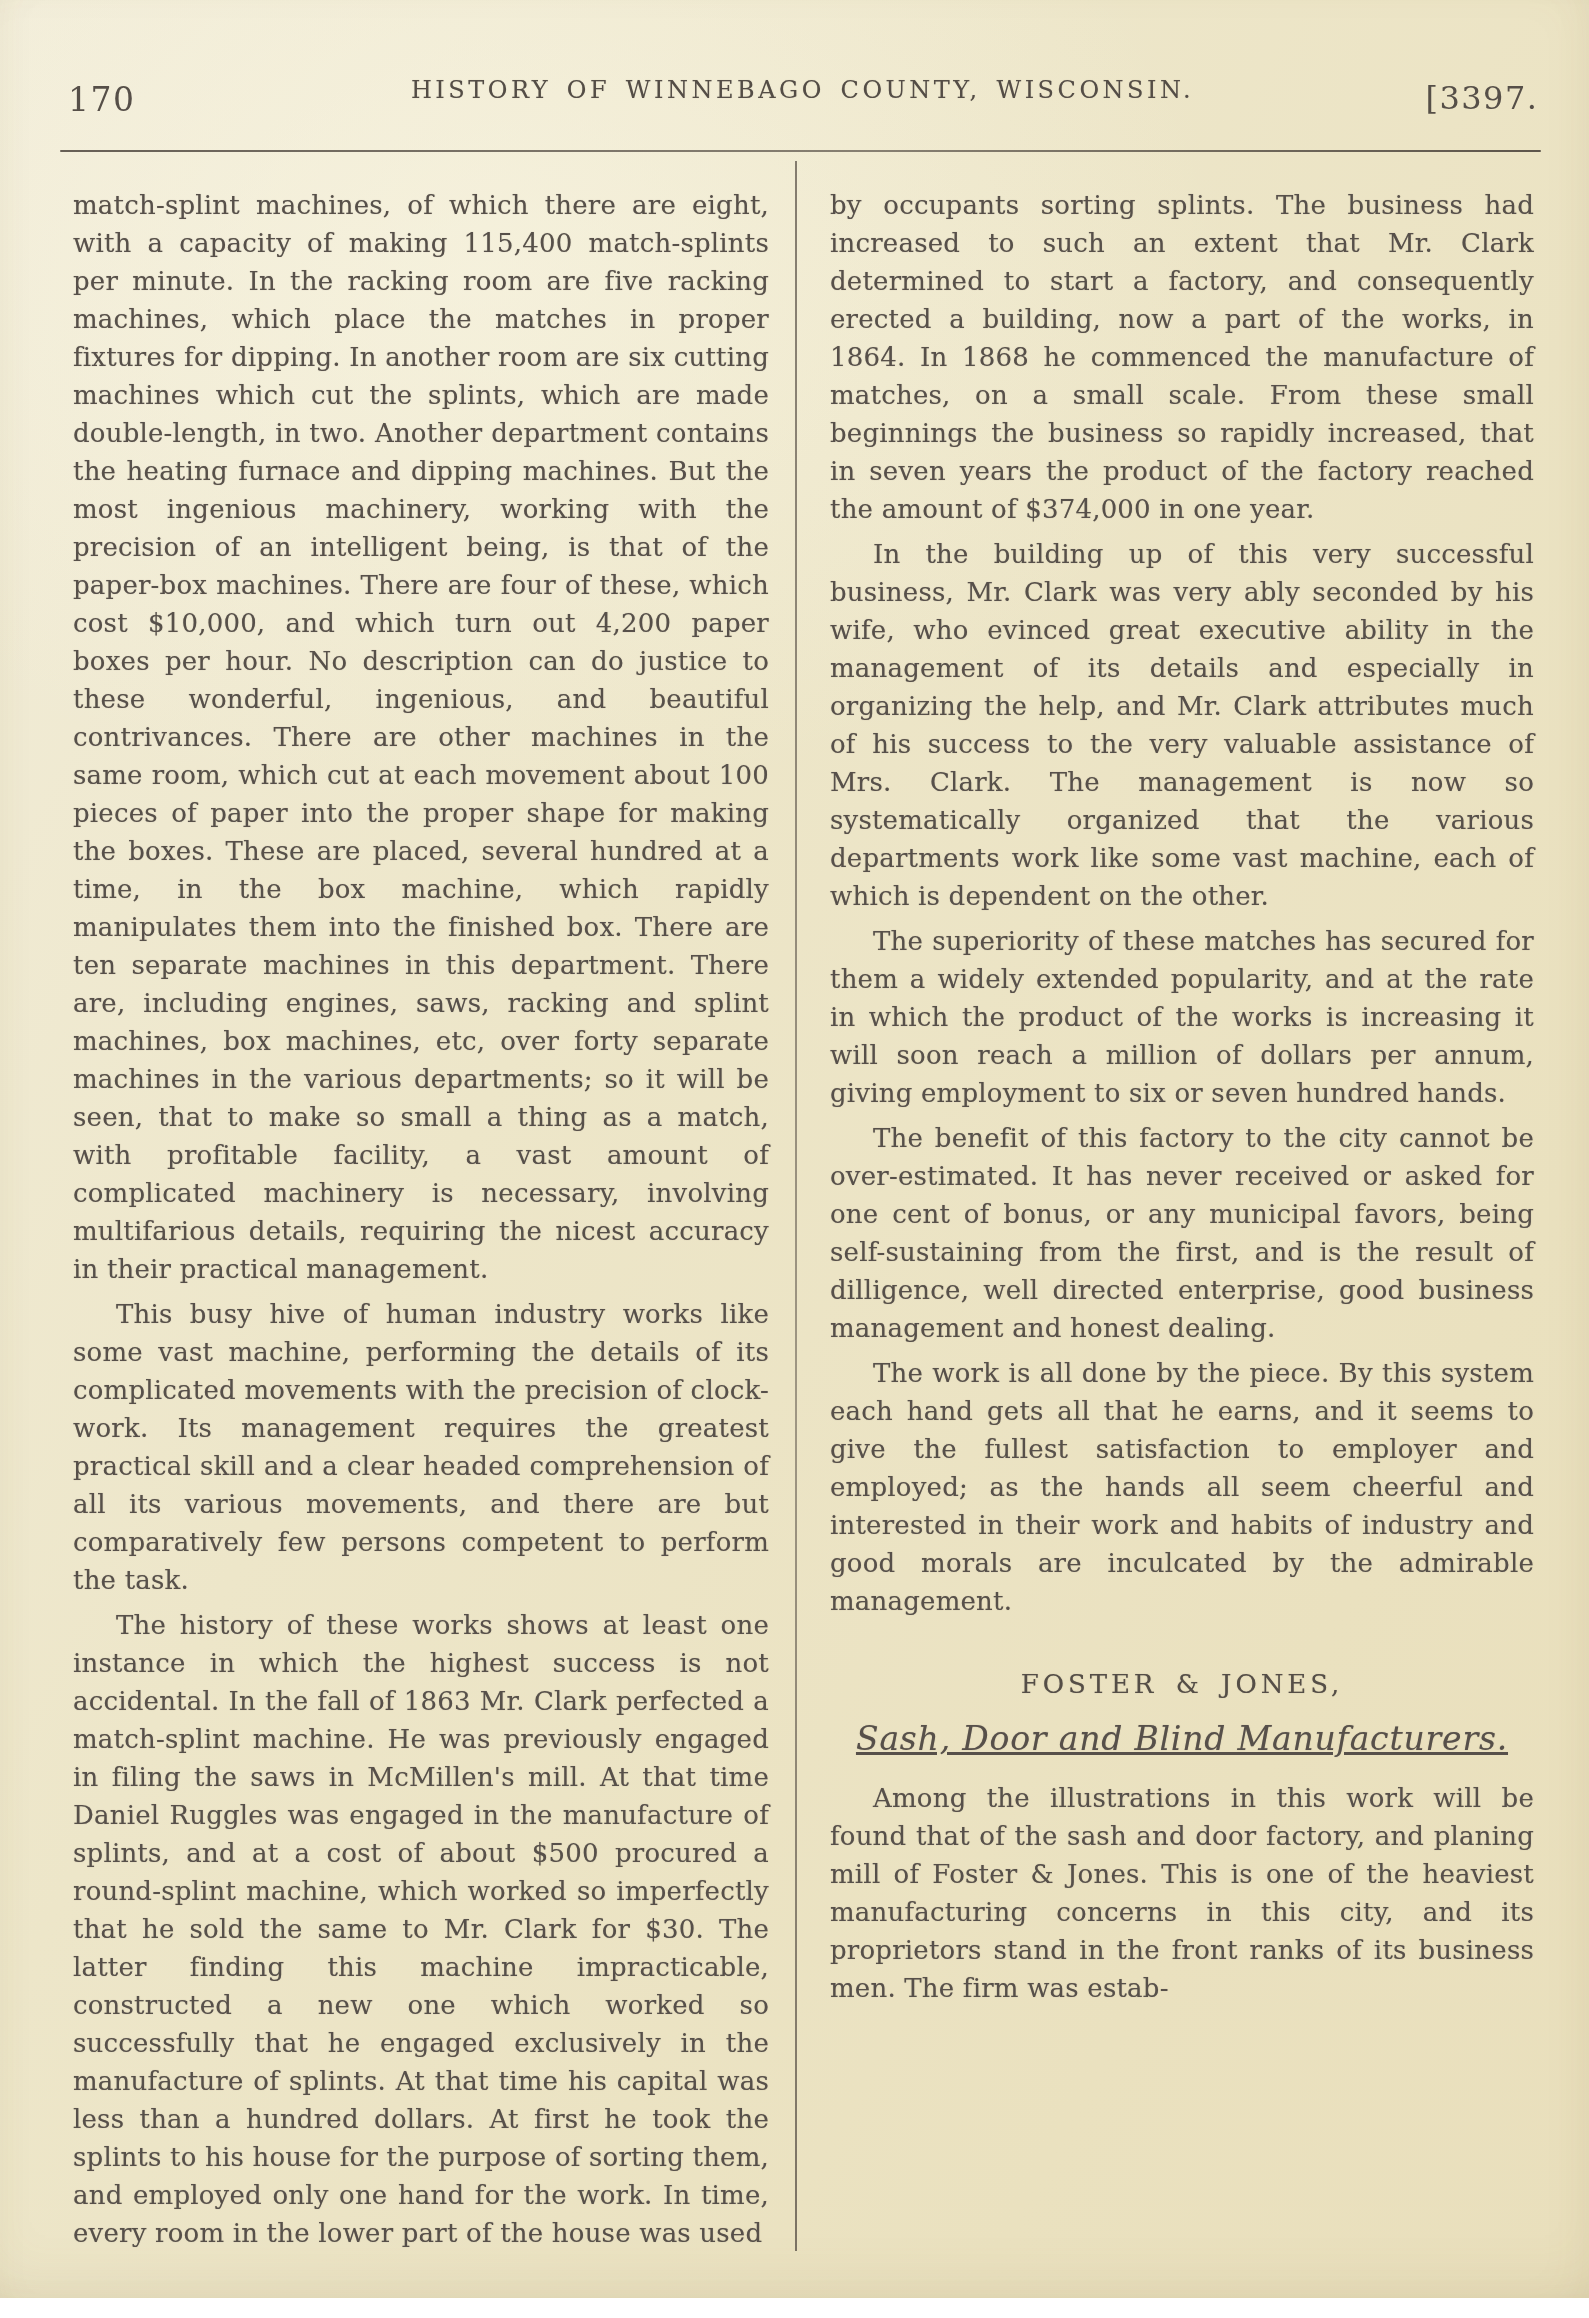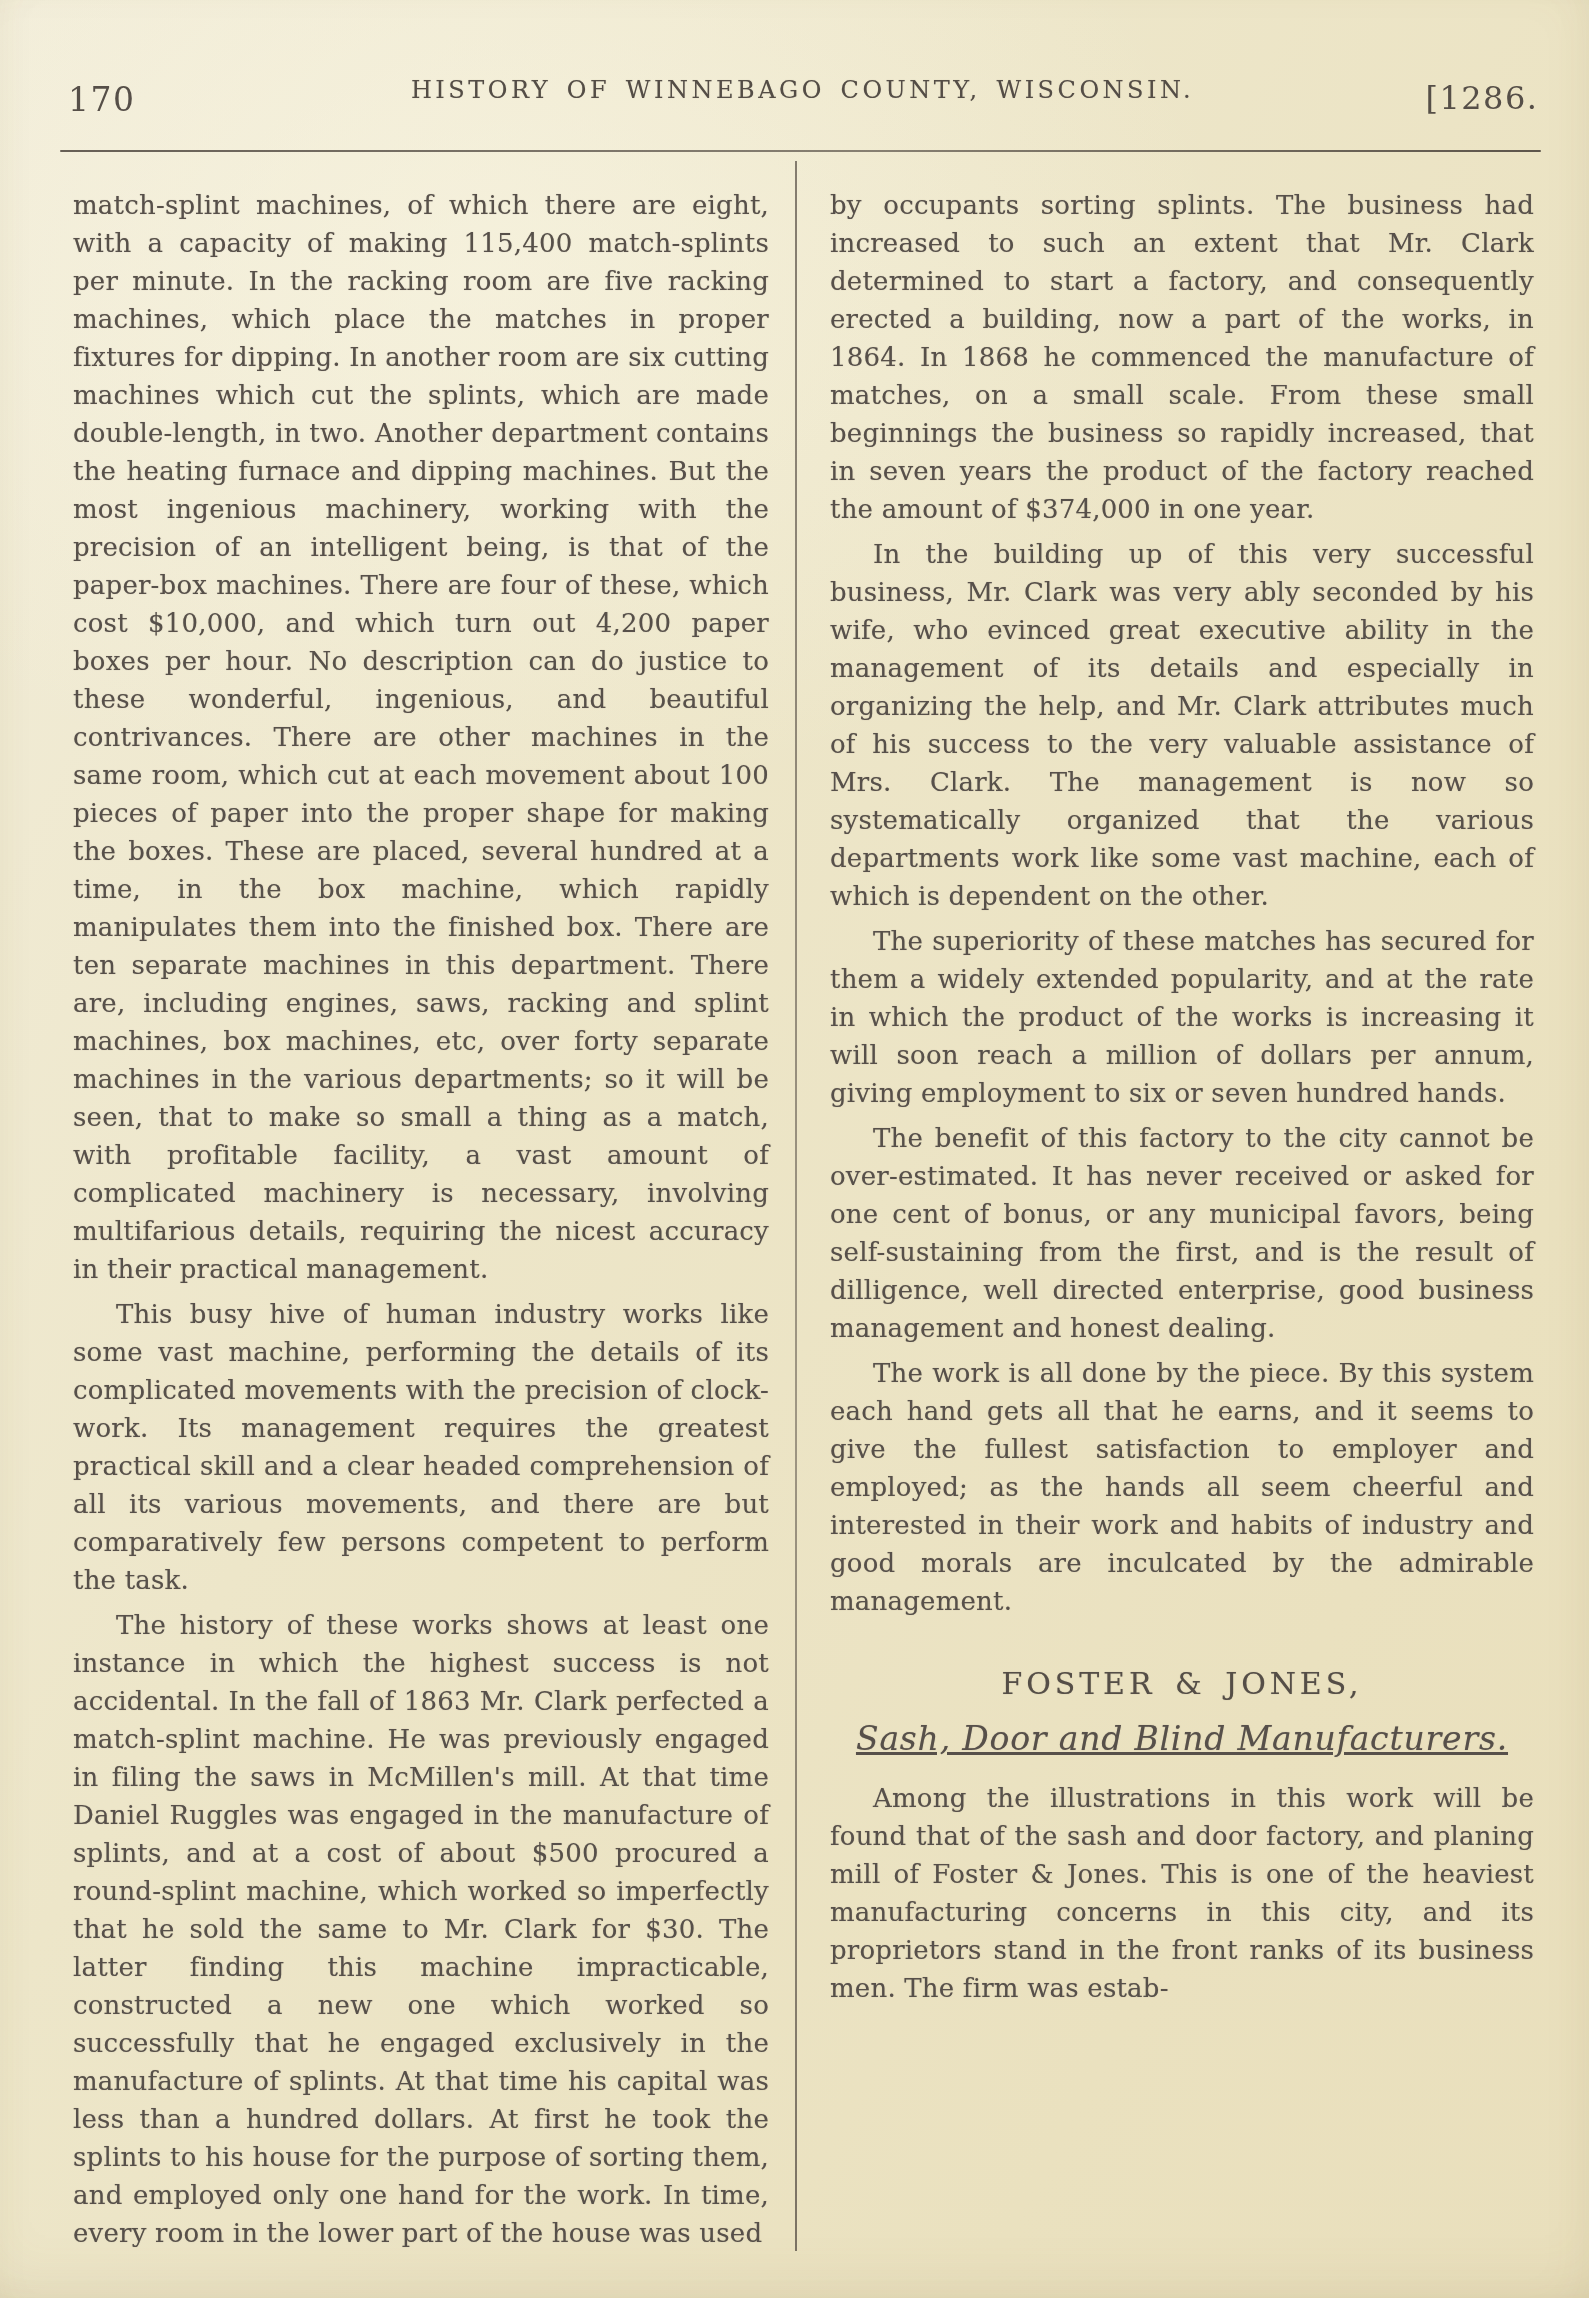--- a/index.html
+++ b/index.html
@@ -98,21 +98,21 @@
   .col p {
     margin: 7px;
     padding: 0;
   }
   .col p.indent {
     text-indent: 43px;
   }
   .section-heading {
     margin: 45px 0 0 0;
     text-align: center;
-    font-size: 30px;
+    font-size: 26px;
     font-weight: normal;
     letter-spacing: 3.9px;
     word-spacing: 6.2px;
     text-indent: 0;
     color: #554e47;
   }
   .section-subheading {
     margin: 17px 0 21px 0;
     text-align: center;
     font-style: italic;
@@ -125,21 +125,21 @@
   }
 </style>
 </head>
 <body>
 
 <div class="page">
 
   <div class="running-header">
     <span class="page-number">170</span>
     <span class="header-title">HISTORY OF WINNEBAGO COUNTY, WISCONSIN.</span>
-    <span class="header-year">[1286.</span>
+    <span class="header-year">[3397.</span>
   </div>
 
   <div class="header-rule"></div>
   <div class="column-divider"></div>
 
   <section class="col col-left">
     <p>match-splint machines, of which there are eight, with a capacity of making 115,400 match-splints per minute. In the racking room are five racking machines, which place the matches in proper fixtures for dipping. In another room are six cutting machines which cut the splints, which are made double-length, in two. Another department contains the heating furnace and dipping machines. But the most ingenious machinery, working with the precision of an intelligent being, is that of the paper-box machines. There are four of these, which cost $10,000, and which turn out 4,200 paper boxes per hour. No description can do justice to these wonderful, ingenious, and beautiful contrivances. There are other machines in the same room, which cut at each movement about 100 pieces of paper into the proper shape for making the boxes. These are placed, several hundred at a time, in the box machine, which rapidly manipulates them into the finished box. There are ten separate machines in this department. There are, including engines, saws, racking and splint machines, box machines, etc, over forty separate machines in the various departments; so it will be seen, that to make so small a thing as a match, with profitable facility, a vast amount of complicated machinery is necessary, involving multifarious details, requiring the nicest accuracy in their practical management.</p>
     <p class="indent">This busy hive of human industry works like some vast machine, performing the details of its complicated movements with the precision of clock-work. Its management requires the greatest practical skill and a clear headed comprehension of all its various movements, and there are but comparatively few persons competent to perform the task.</p>
     <p class="indent">The history of these works shows at least one instance in which the highest success is not accidental. In the fall of 1863 Mr. Clark perfected a match-splint machine. He was previously engaged in filing the saws in McMillen's mill. At that time Daniel Ruggles was engaged in the manufacture of splints, and at a cost of about $500 procured a round-splint machine, which worked so imperfectly that he sold the same to Mr. Clark for $30. The latter finding this machine impracticable, constructed a new one which worked so successfully that he engaged exclusively in the manufacture of splints. At that time his capital was less than a hundred dollars. At first he took the splints to his house for the purpose of sorting them, and employed only one hand for the work. In time, every room in the lower part of the house was used</p>
   </section>

